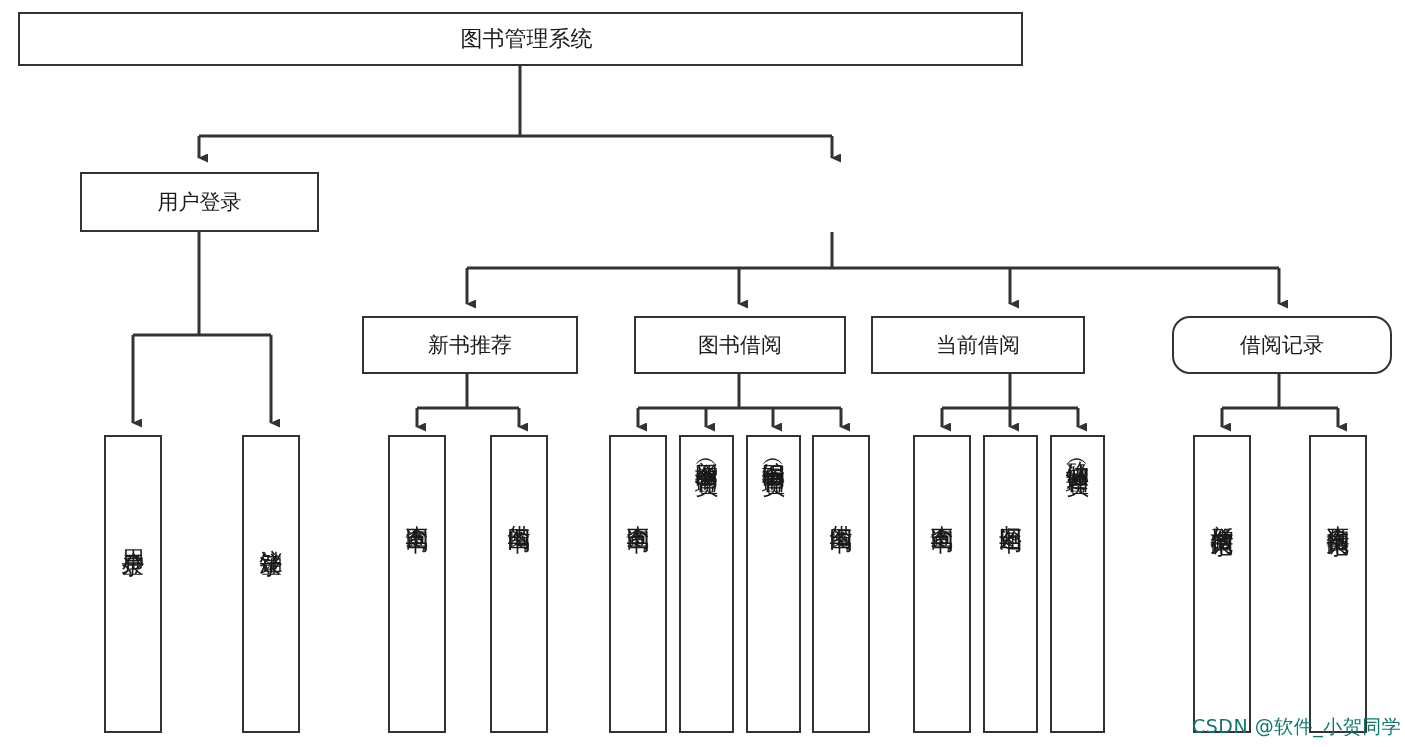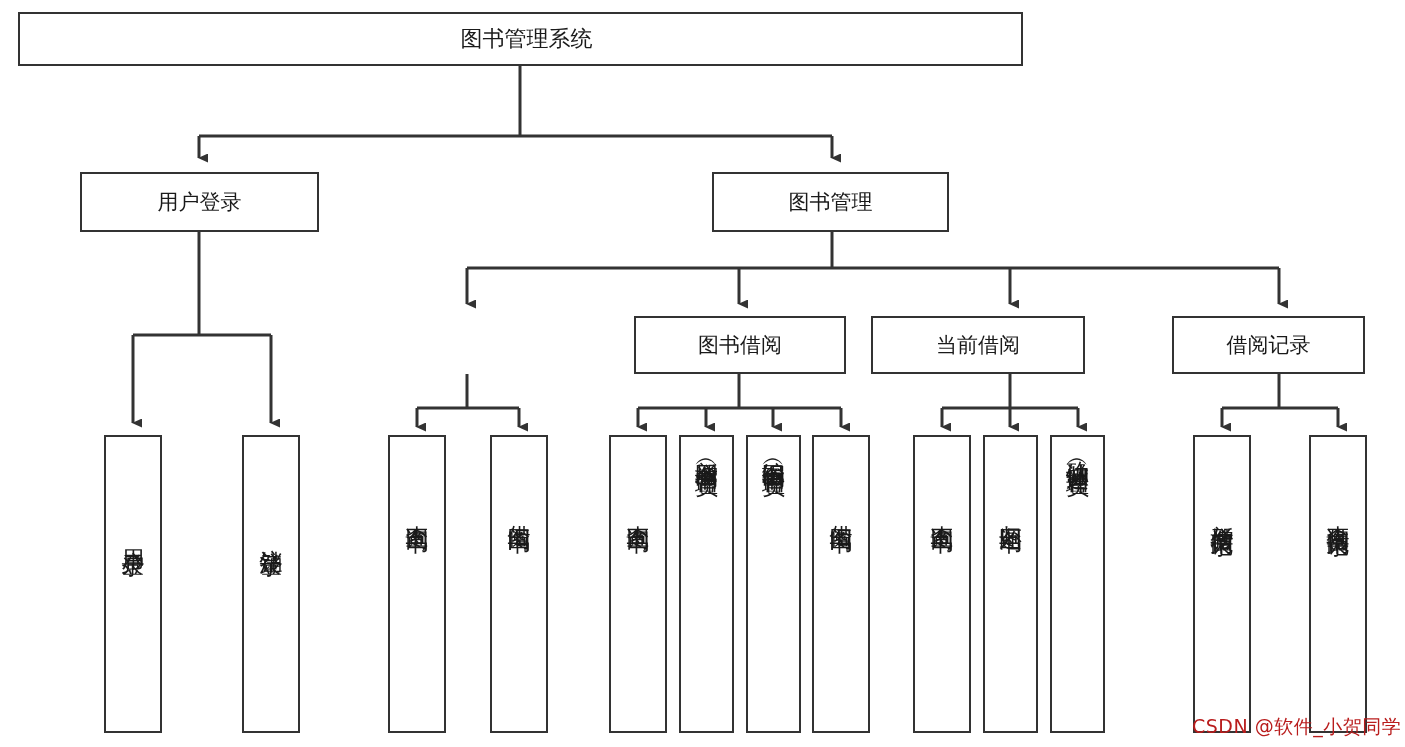--- a/index.html
+++ b/index.html
@@ -66,21 +66,21 @@
     padding-top: 64px;
   }
   .node-leaf.leaf-low .node-label {
     padding-top: 88px;
   }
   .watermark {
     position: absolute;
     left: 1192px;
     top: 714px;
     font-size: 19px;
-    color: #b91c1c;
+    color: #0f766e;
     white-space: nowrap;
     letter-spacing: 0.5px;
   }
 </style>
 </head>
 <body>
 
 <div id="diagram-root">
 
   <svg class="connector-layer" viewBox="0 0 1405 747">
@@ -138,31 +138,31 @@
     </g>
   </svg>
 
   <div class="node-box node-root" style="left:18px; top:12px; width:1005px; height:54px;padding-left:12px;">
     <span class="node-label">图书管理系统</span>
   </div>
 
   <div class="node-box node-l2" style="left:80px; top:172px; width:239px; height:60px;">
     <span class="node-label">用户登录</span>
   </div>
-  <div class="node-box node-l2" style="left:712px; top:172px; width:237px; height:60px;">
-    <span class="node-label">图书管理</span>
-  </div>
-
+
+  <div class="node-box node-l3" style="left:362px; top:316px; width:216px; height:58px;">
+    <span class="node-label">新书推荐</span>
+  </div>
   <div class="node-box node-l3" style="left:634px; top:316px; width:212px; height:58px;align-items:center;">
     <span class="node-label">图书借阅</span>
   </div>
   <div class="node-box node-l3" style="left:871px; top:316px; width:214px; height:58px;">
     <span class="node-label">当前借阅</span>
   </div>
-  <div class="node-box node-l3" style="left:1172px; top:316px; width:193px; height:58px;">
+  <div class="node-box node-l3" style="left:1172px; top:316px; width:220px; height:58px;border-radius:18px;">
     <span class="node-label">借阅记录</span>
   </div>
 
   <div class="node-box node-leaf leaf-low" style="left:104px; top:435px; width:58px; height:298px;">
     <span class="node-label">用户登录</span>
   </div>
   <div class="node-box node-leaf leaf-low" style="left:242px; top:435px; width:58px; height:298px;">
     <span class="node-label">注销登录</span>
   </div>
 

